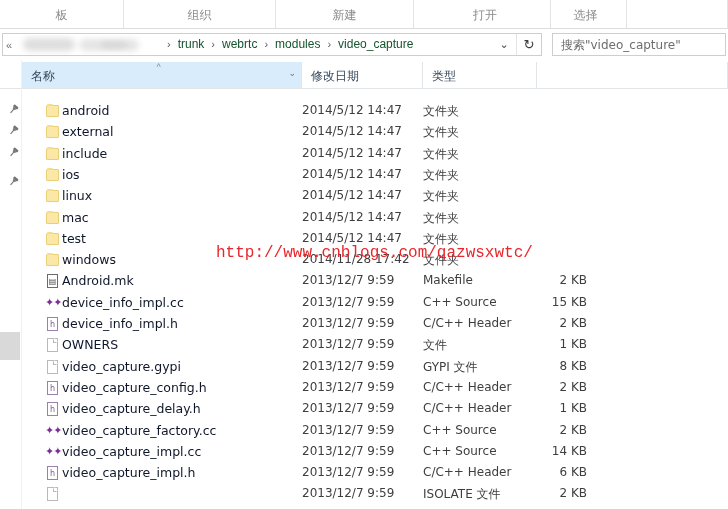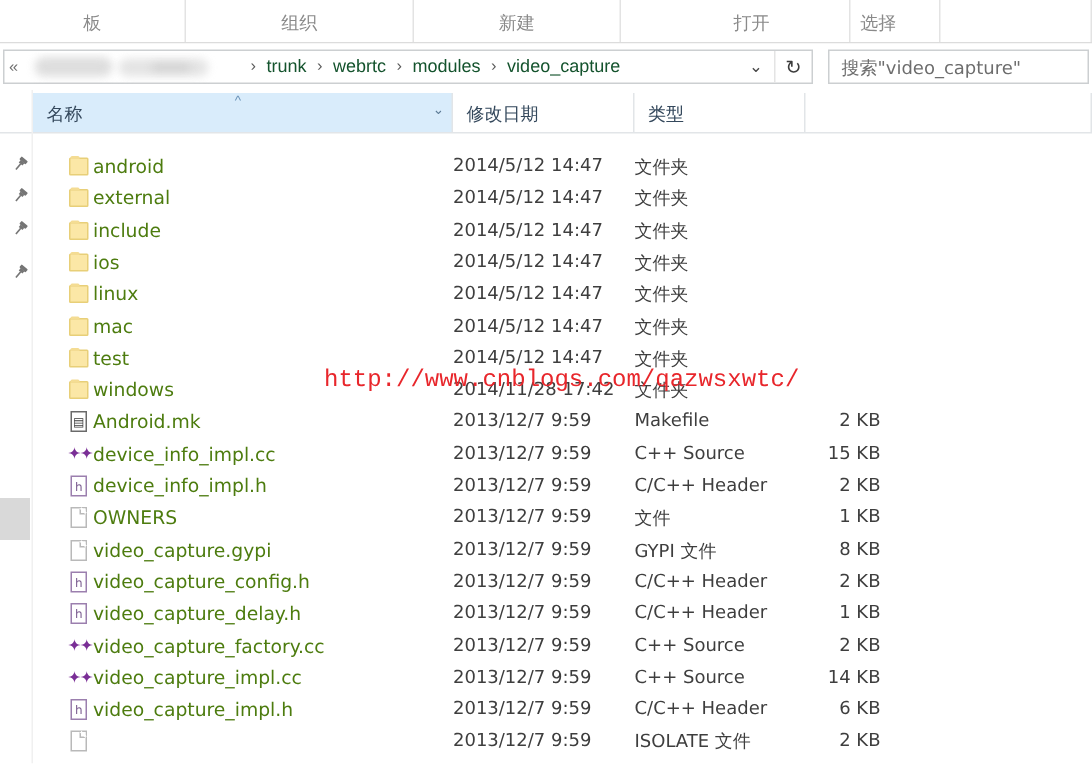--- a/index.html
+++ b/index.html
@@ -206,21 +206,21 @@
   .row {
     position: absolute;
     left: 0;
     width: 728px;
     height: 21px;
   }
   .cell-name {
     position: absolute;
     left: 62px; top: 3px;
     font-size: 12.5px;
-    color: #4d7c0f;
+    color: #0f172a;
     white-space: nowrap;
     font-family: "DejaVu Sans", "Liberation Sans", sans-serif;
   }
   .cell-date {
     position: absolute;
     left: 302px; top: 3px;
     font-size: 12px;
     color: #3e3e3e;
     white-space: nowrap;
     font-family: "DejaVu Sans", "Liberation Sans", sans-serif;
@@ -363,21 +363,21 @@
 <div id="ribbon">
     <div class="ribbon-group" style="left: 0px; width: 124px;">
       <div class="ribbon-group-label">板</div>
     </div>
     <div class="ribbon-group" style="left: 124px; width: 152px;">
       <div class="ribbon-group-label">组织</div>
     </div>
     <div class="ribbon-group" style="left: 276px; width: 138px;">
       <div class="ribbon-group-label">新建</div>
     </div>
-    <div class="ribbon-group" style="left: 436px; width: 131px;">
+    <div class="ribbon-group" style="left: 420px; width: 131px;">
       <div class="ribbon-group-label">打开</div>
     </div>
     <div class="ribbon-group" style="left: 545px; width: 82px;">
       <div class="ribbon-group-label">选择</div>
     </div>
     <div class="ribbon-group" style="left: 627px; width: 101px;">
       <div class="ribbon-group-label"></div>
     </div>
   </div>
 

